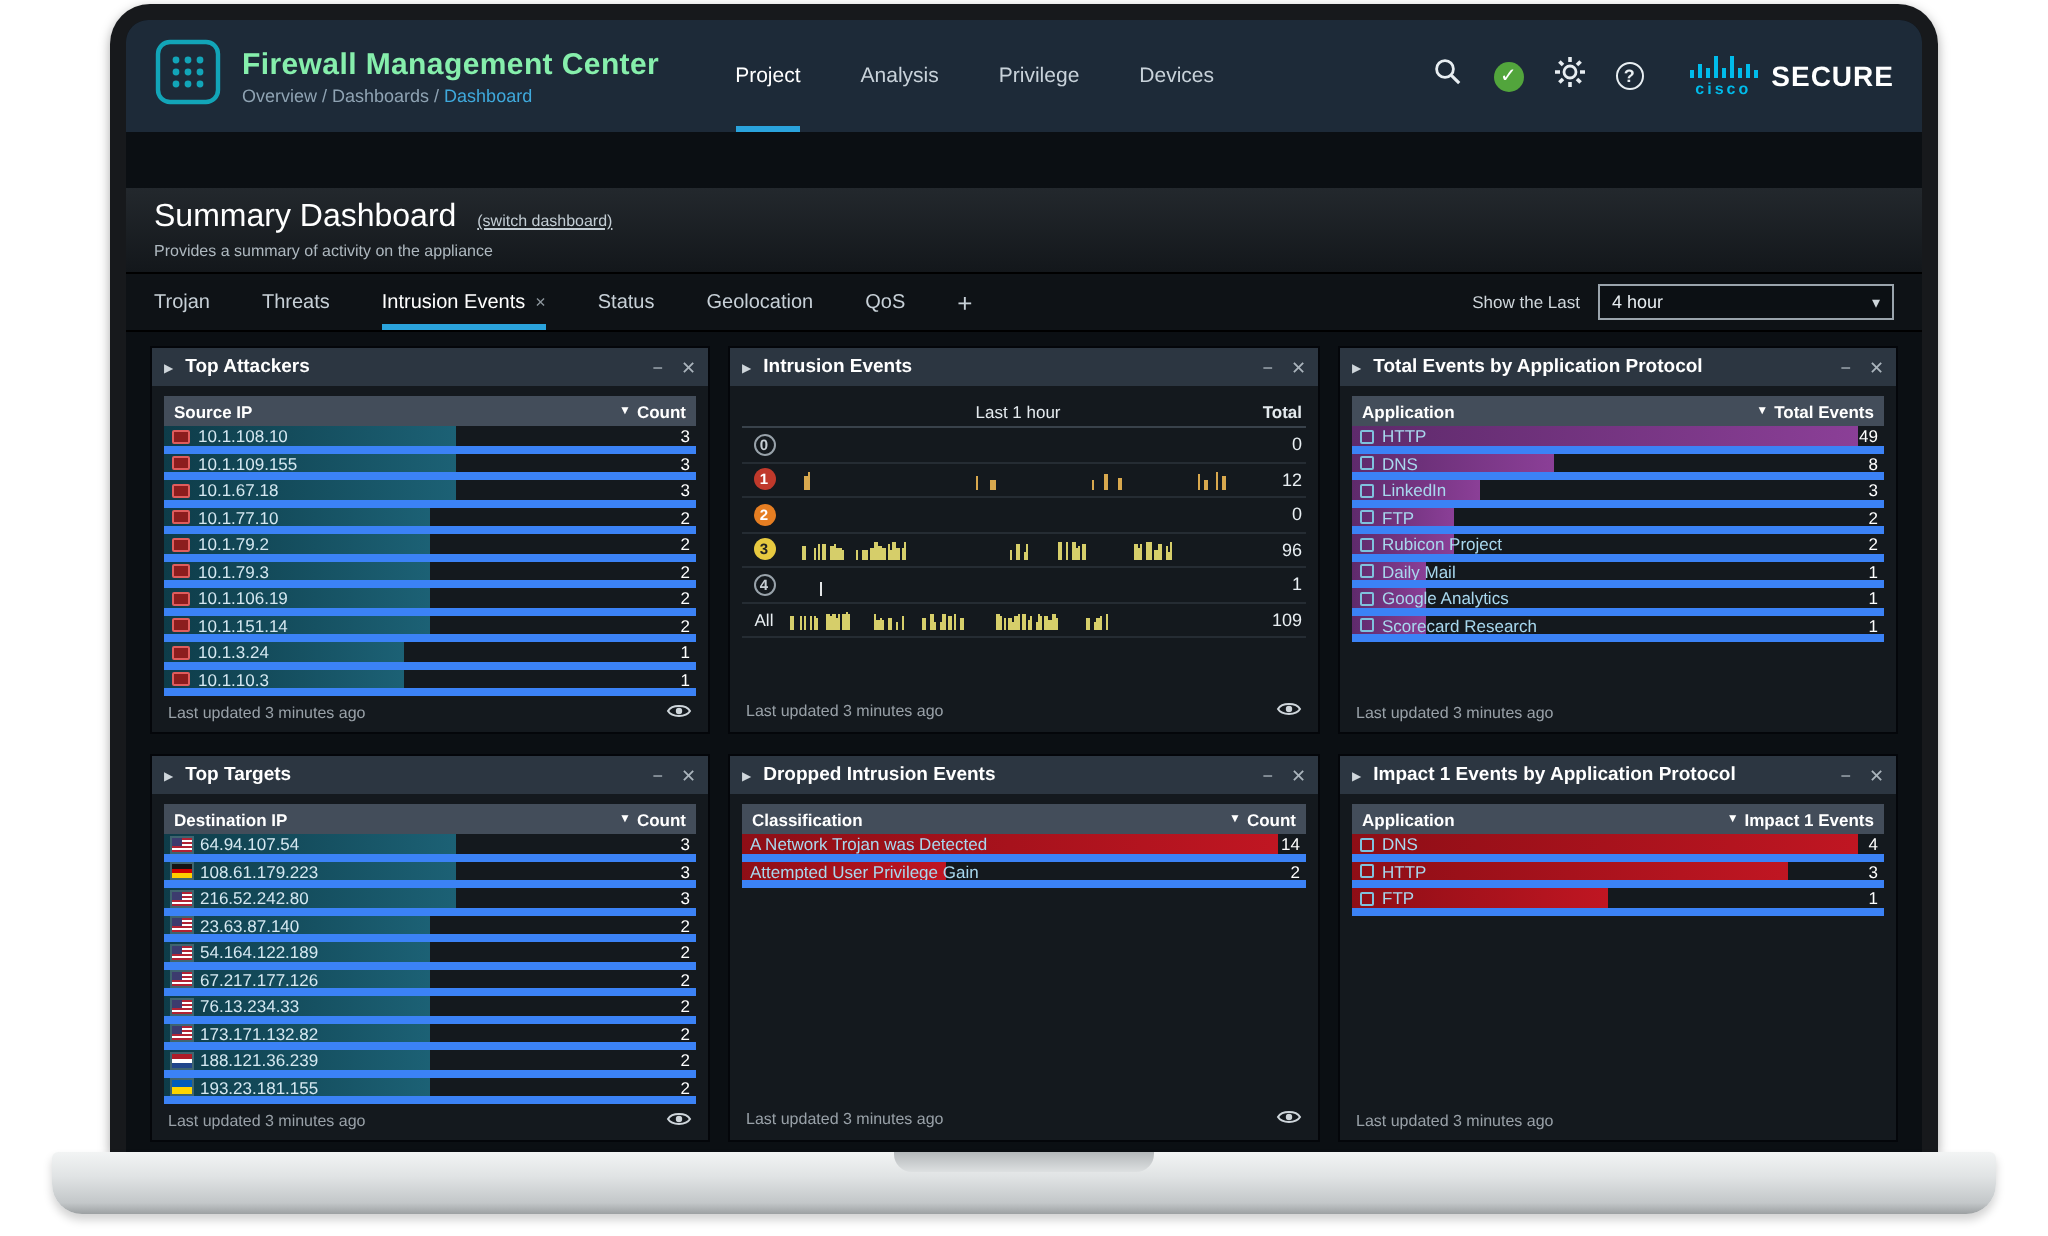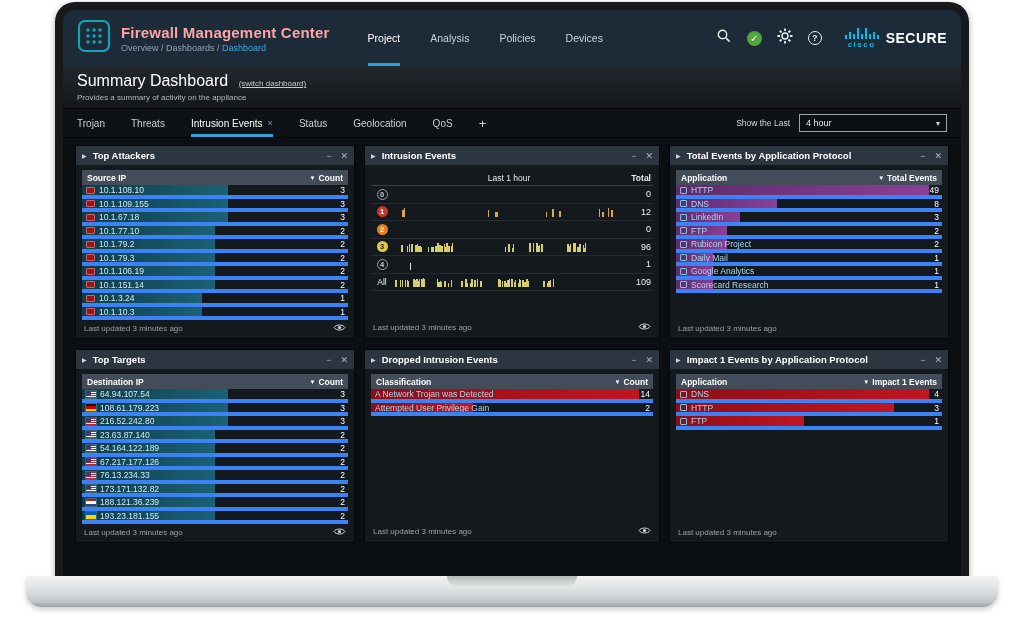--- a/index.html
+++ b/index.html
@@ -29,21 +29,21 @@
     position: absolute; left: 50%; transform: translateX(-50%); top: 0;
     width: 130px; height: 10px; border-radius: 0 0 9px 9px;
     background: linear-gradient(180deg,#b4b8ba,#dde0e1);
   }
   
   .topbar {
     height: 56px; flex: none; background: #1d2a38;
     display: flex; align-items: center; padding: 0 14px;
   }
   .logo-box { flex: none; margin-right: 10px; }
-  .titles .app-title { color: #fca5a5; font-size: 15px; font-weight: bold; letter-spacing: .2px; }
+  .titles .app-title { color: #86efac; font-size: 15px; font-weight: bold; letter-spacing: .2px; }
   .crumbs { font-size: 9px; color: #8fa3b3; margin-top: 2px; }
   .crumbs .crumb-current { color: #3fa9dc; }
   .mainnav { display: flex; margin-left: 38px; height: 100%; align-items: stretch; }
   .nav-item {
     color: #c8d2da; font-size: 10.5px; margin-right: 30px; cursor: pointer;
     display: flex; align-items: center; border-bottom: 3px solid transparent; padding-top: 3px;
   }
   .nav-item.active { color: #fff; border-bottom-color: #2aa3dc; }
   .top-icons { margin-left: auto; display: flex; align-items: center; gap: 15px; }
   .status-ok {
@@ -55,21 +55,21 @@
     color: #e8eef2; font-size: 9px; font-weight: bold;
     display: flex; align-items: center; justify-content: center;
   }
   .brand { display: flex; align-items: center; gap: 7px; margin-left: 8px; }
   .cisco-mark { display: flex; flex-direction: column; align-items: center; }
   .cisco-text { color: #00bceb; font-size: 8px; font-weight: bold; letter-spacing: 1.5px; margin-top: 1px; }
   .secure-text { color: #fff; font-size: 14px; font-weight: bold; letter-spacing: .5px; }
   
   .dash-head {
     flex: none; background: linear-gradient(#23282d,#13171b);
-    padding: 6px 14px 6px; border-bottom: 1px solid #000;
+    padding: 6px 14px 6px; border-bottom: 1px solid #000; margin-top: 28px;
   }
   .dash-title { color: #fff; font-size: 16px; }
   .switch-link { color: #c3cdd4; font-size: 8px; text-decoration: underline; margin-left: 6px; cursor: pointer; }
   .dash-sub { color: #aeb8bf; font-size: 8px; margin-top: 3px; }
   
   .tabbar {
     flex: none; height: 29px; background: #0e1216; display: flex; align-items: stretch;
     padding: 0 14px; border-bottom: 1px solid #000;
   }
   .tab {
@@ -184,21 +184,21 @@
       </div>
       <div class="titles">
         <div class="app-title">Firewall Management Center</div>
         <div class="crumbs">
           <span>Overview / Dashboards / </span><span class="crumb-current">Dashboard</span>
         </div>
       </div>
       <nav class="mainnav" id="mainnav">
           <span class="nav-item active">Project</span>
           <span class="nav-item">Analysis</span>
-          <span class="nav-item">Policies</span>
+          <span class="nav-item">Privilege</span>
           <span class="nav-item">Devices</span>
         </nav>
       <div class="top-icons">
         <span>
           <svg width="16" height="16" viewBox="0 0 16 16">
               <circle cx="6.5" cy="6.5" r="4.2" fill="none" stroke="#e8eef2" stroke-width="1.4"></circle>
               <line x1="9.8" y1="9.8" x2="13.6" y2="13.6" stroke="#e8eef2" stroke-width="1.6"></line>
             </svg>
         </span>
         <span class="status-ok">✓</span>

